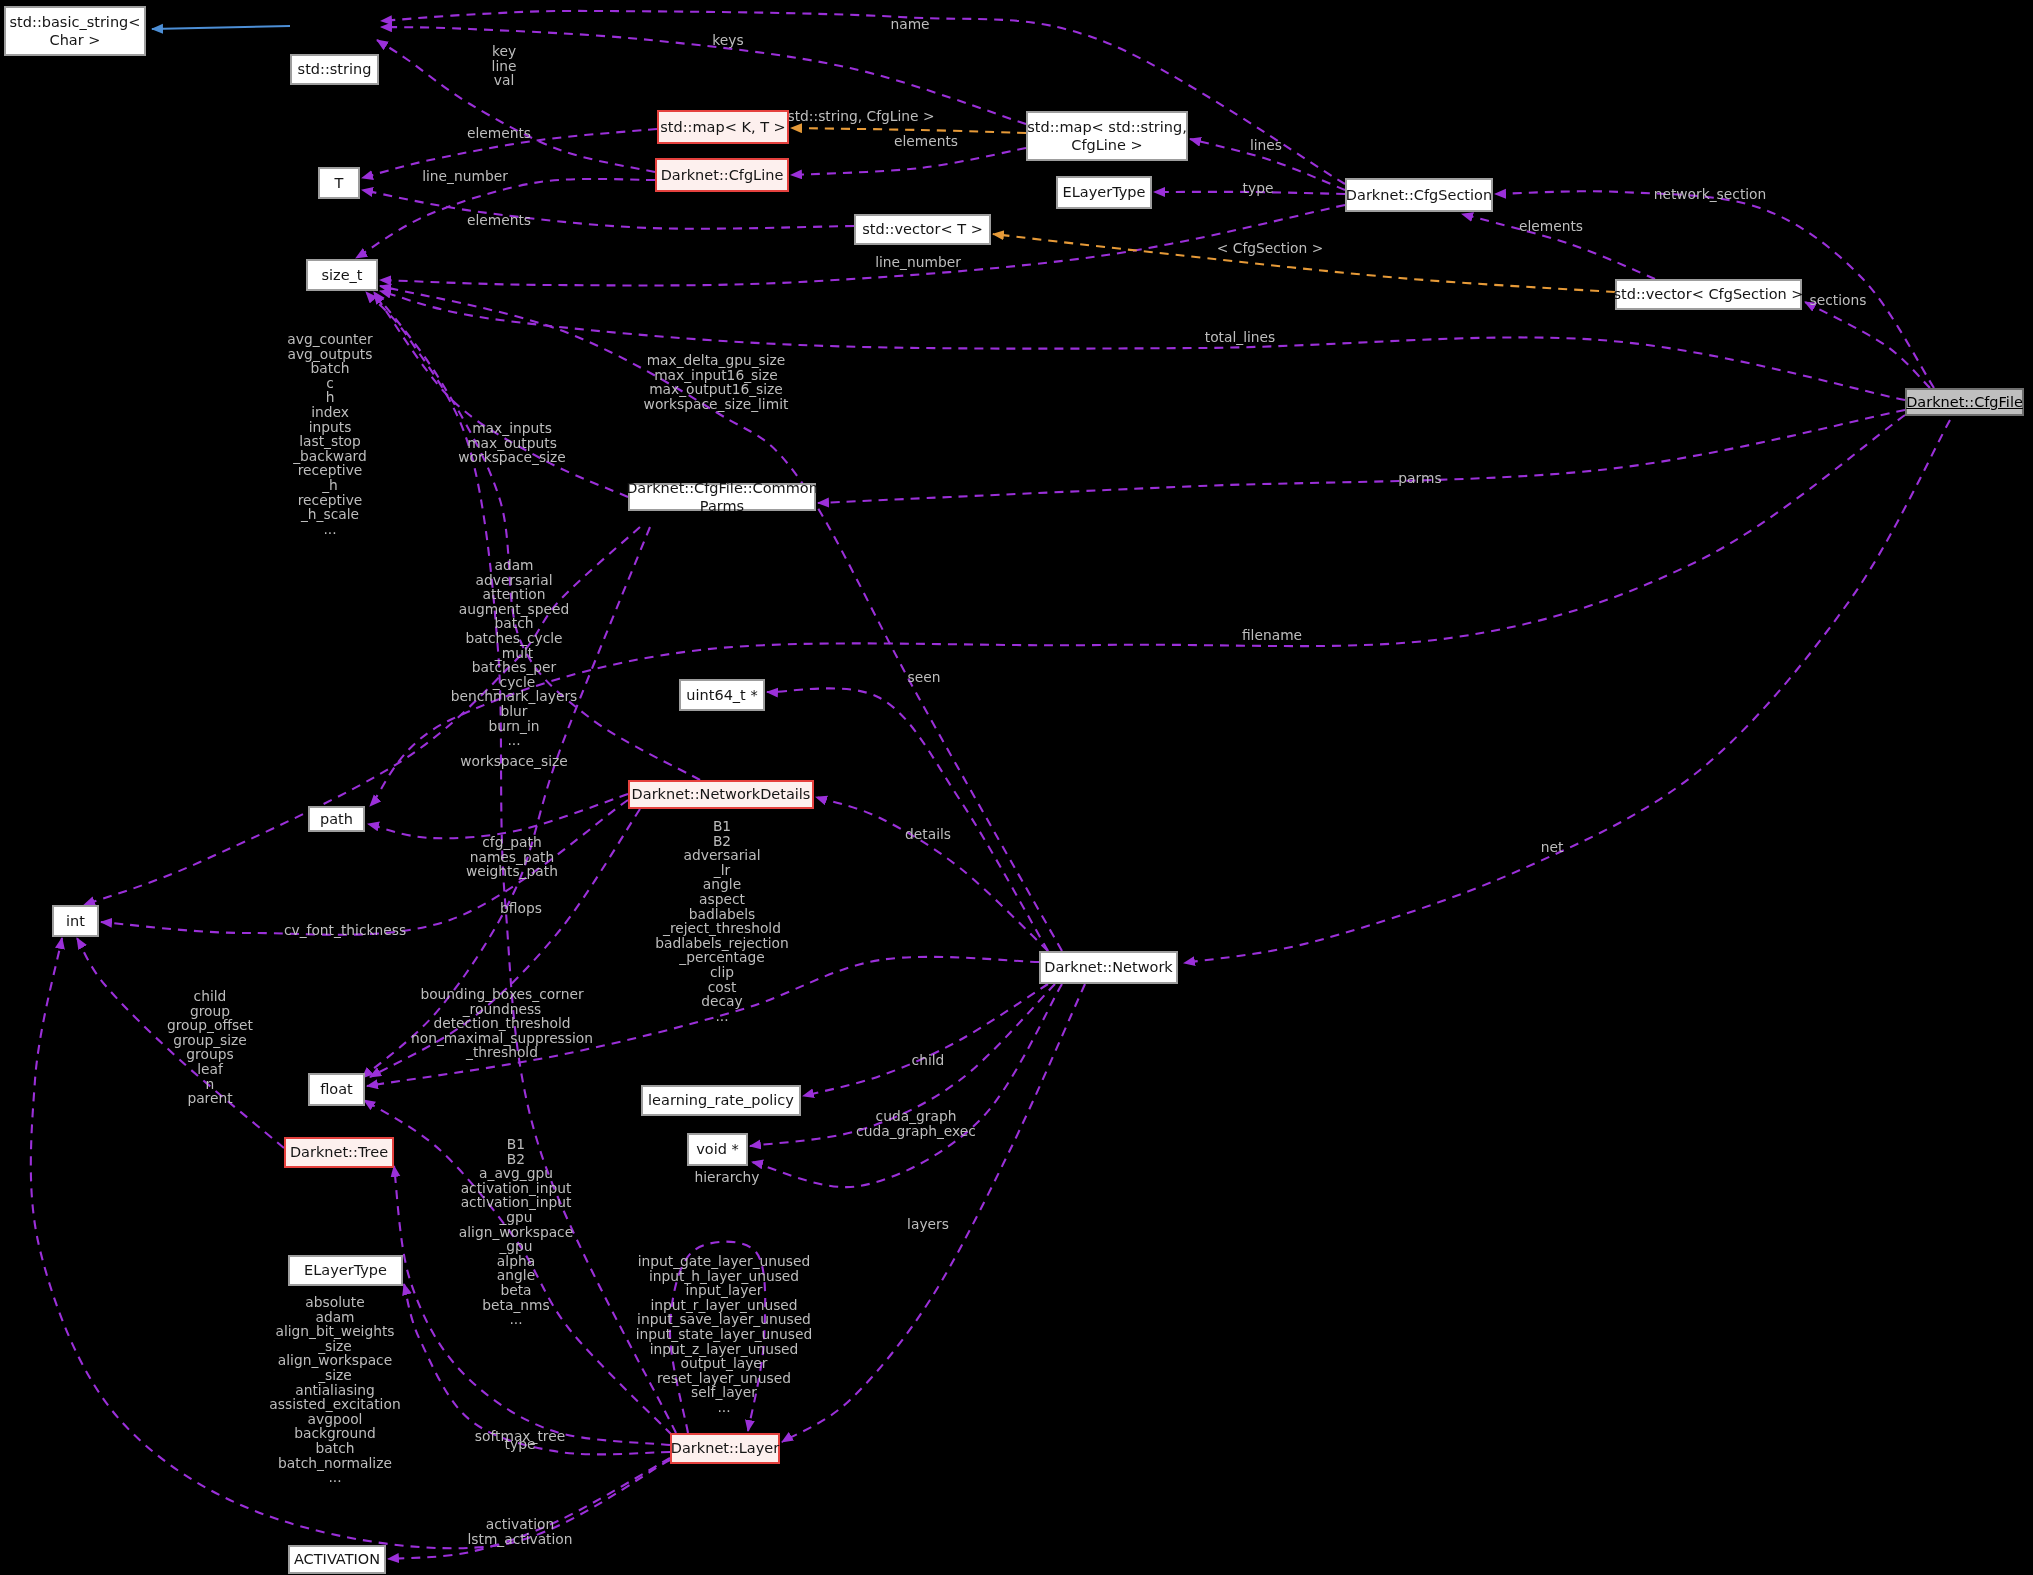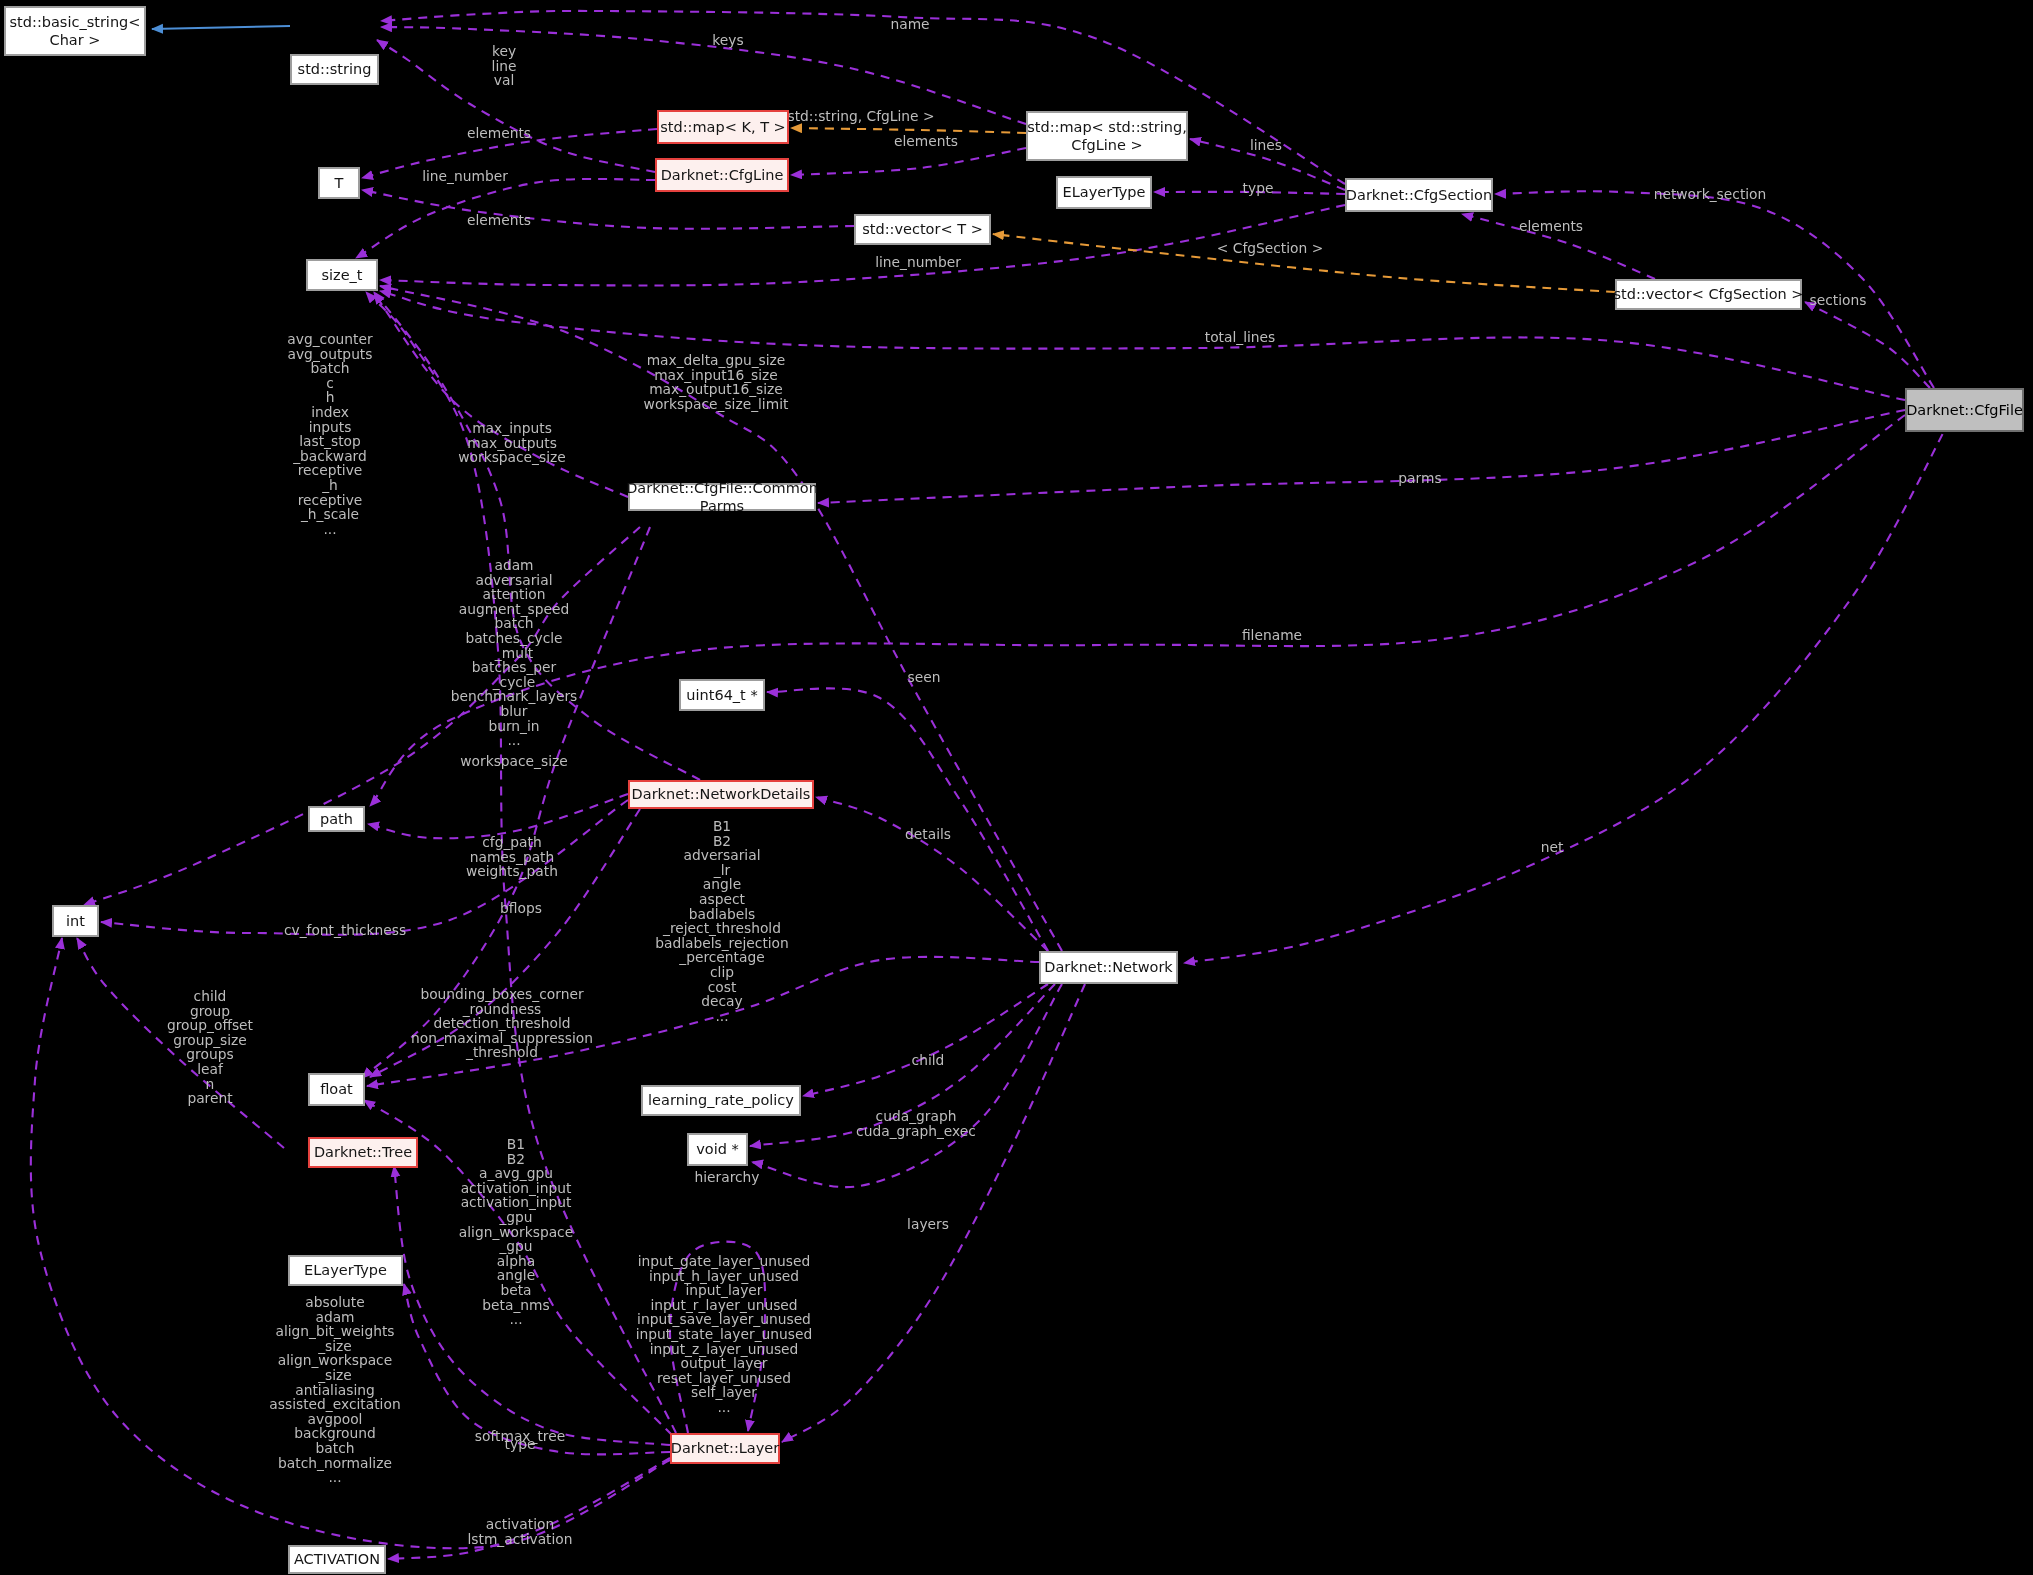--- a/index.html
+++ b/index.html
@@ -247,21 +247,21 @@
       </div>
       <div class="node" style="left: 854px; top: 214px; width: 137px; height: 31px;">
         <div>std::vector&lt; T &gt;</div>
       </div>
       <div class="node" style="left: 1615px; top: 279px; width: 187px; height: 31px;">
         <div>std::vector&lt; CfgSection &gt;</div>
       </div>
       <div class="node" style="left: 306px; top: 259px; width: 72px; height: 32px;">
         <div>size_t</div>
       </div>
-      <div class="node main" style="left: 1905px; top: 388px; width: 119px; height: 44px;">
+      <div class="node main" style="left: 1905px; top: 388px; width: 119px; height: 28px; text-decoration: underline;">
         <div>Darknet::CfgFile</div>
       </div>
       <div class="node" style="left: 628px; top: 483px; width: 188px; height: 28px;">
         <div>Darknet::CfgFile::Common</div>
         <div>Parms</div>
       </div>
       <div class="node" style="left: 679px; top: 679px; width: 86px; height: 32px;">
         <div>uint64_t *</div>
       </div>
       <div class="node red" style="left: 628px; top: 780px; width: 186px; height: 29px;">
@@ -275,21 +275,21 @@
       </div>
       <div class="node" style="left: 1039px; top: 951px; width: 139px; height: 33px;">
         <div>Darknet::Network</div>
       </div>
       <div class="node" style="left: 308px; top: 1073px; width: 57px; height: 33px;">
         <div>float</div>
       </div>
       <div class="node" style="left: 641px; top: 1085px; width: 160px; height: 31px;">
         <div>learning_rate_policy</div>
       </div>
-      <div class="node red" style="left: 284px; top: 1137px; width: 110px; height: 31px; margin-left: 24px;">
+      <div class="node red" style="left: 284px; top: 1137px; width: 110px; height: 31px;">
         <div>Darknet::Tree</div>
       </div>
       <div class="node" style="left: 687px; top: 1133px; width: 61px; height: 33px;">
         <div>void *</div>
       </div>
       <div class="node" style="left: 288px; top: 1255px; width: 115px; height: 31px;">
         <div>ELayerType</div>
       </div>
       <div class="node red" style="left: 670px; top: 1433px; width: 110px; height: 31px;">
         <div>Darknet::Layer</div>

